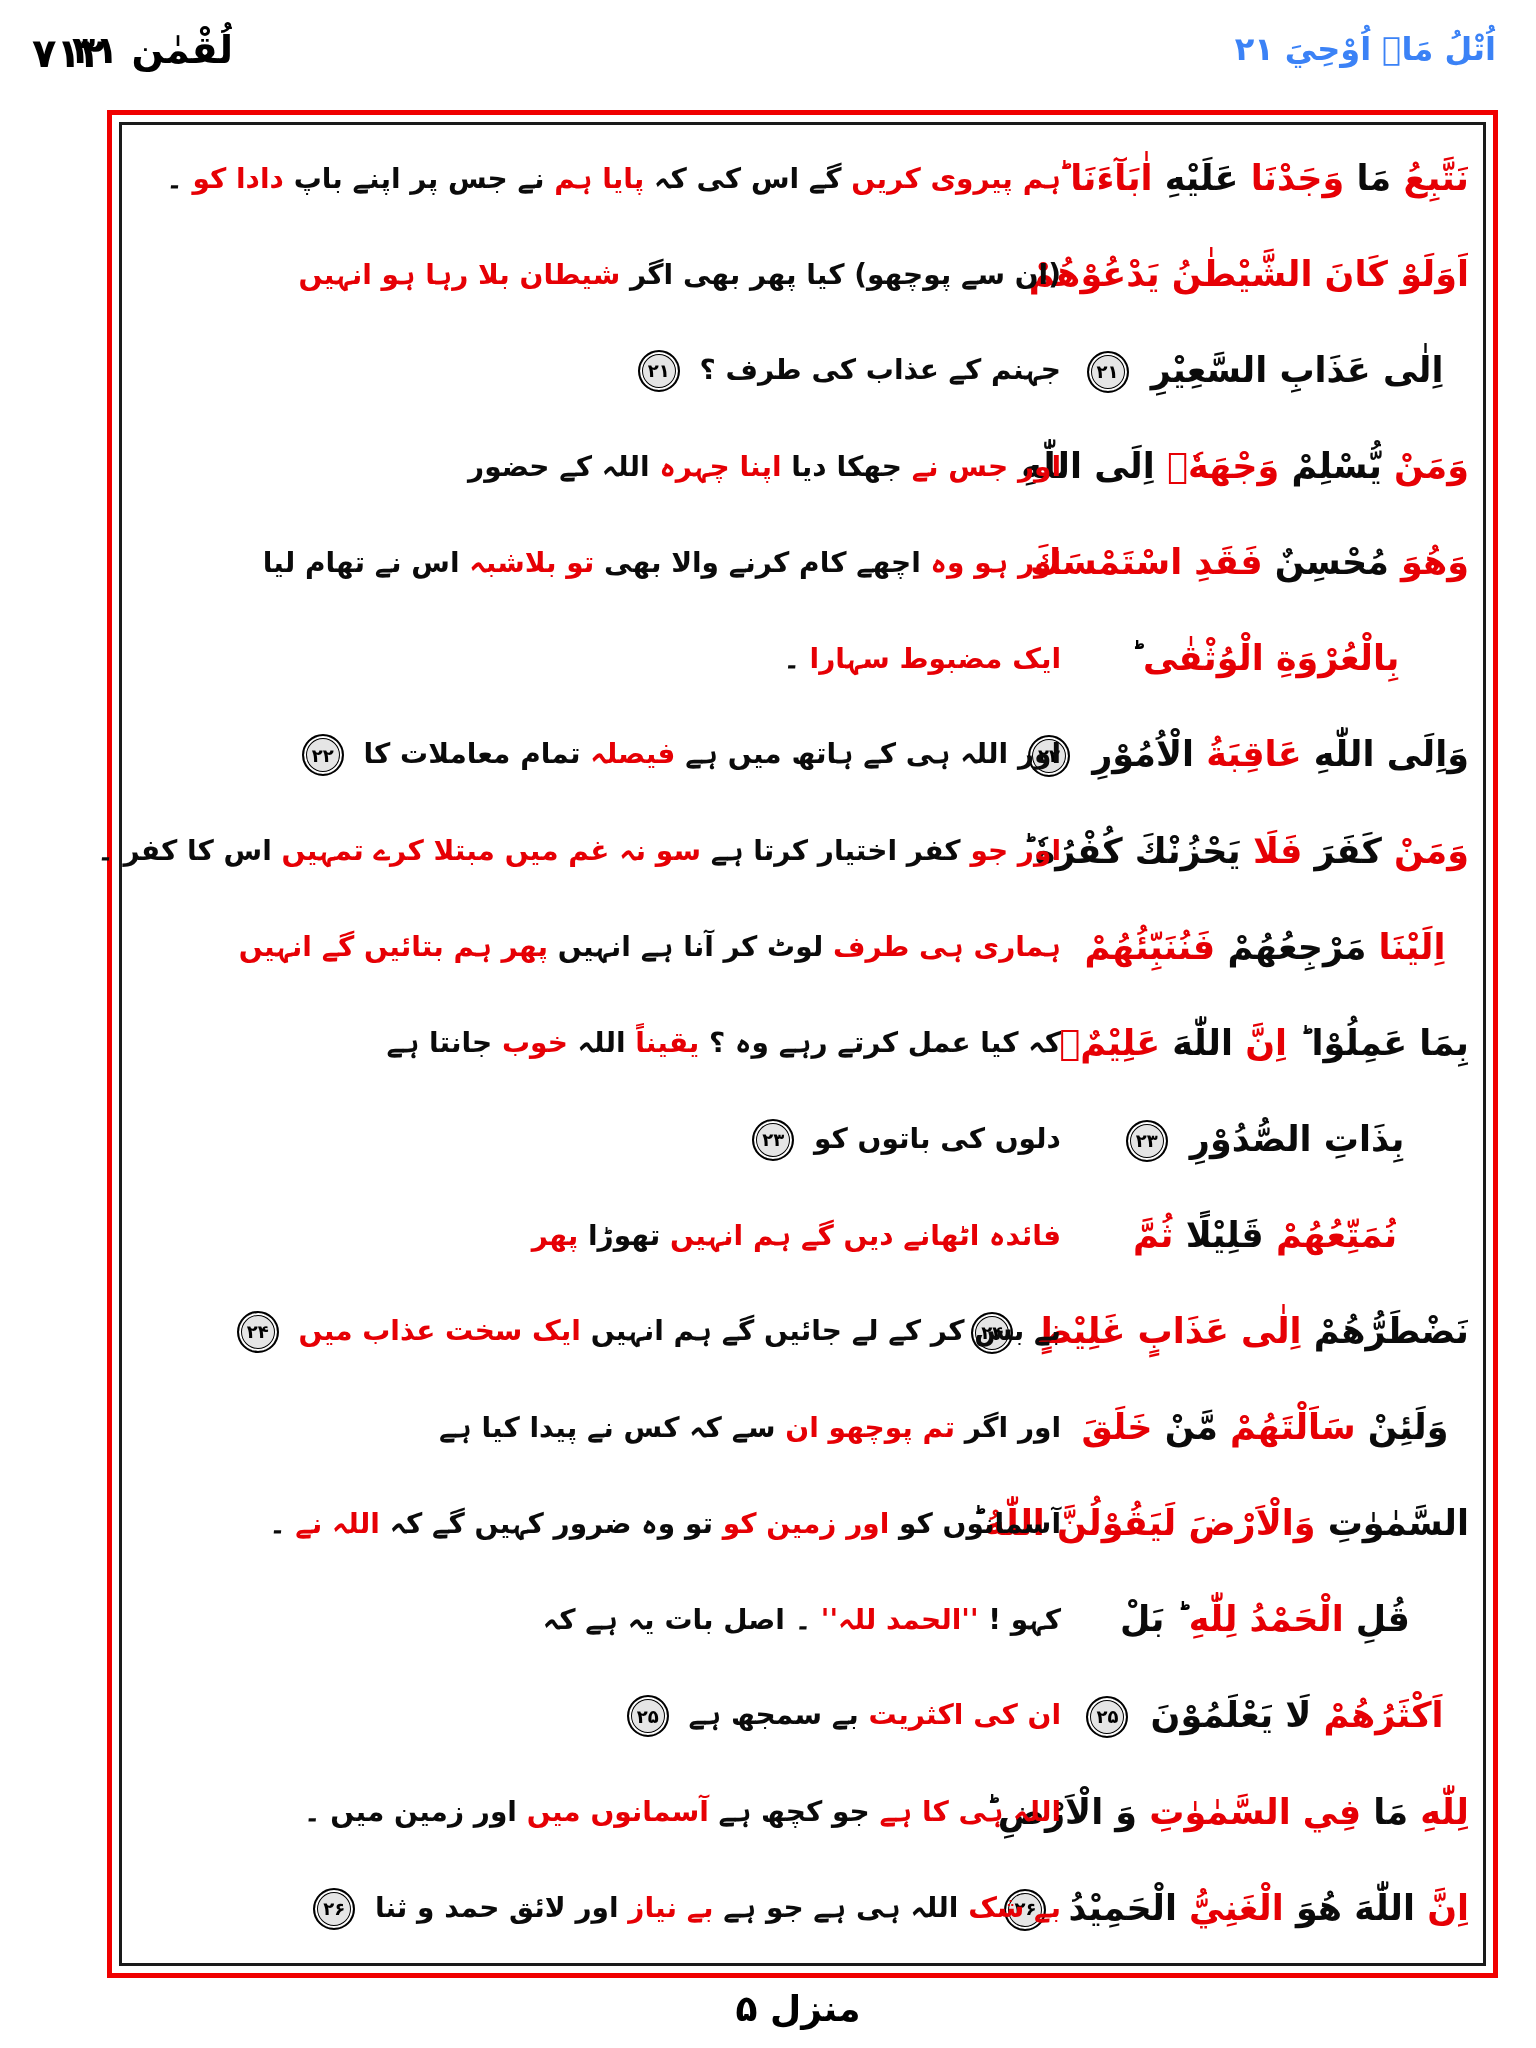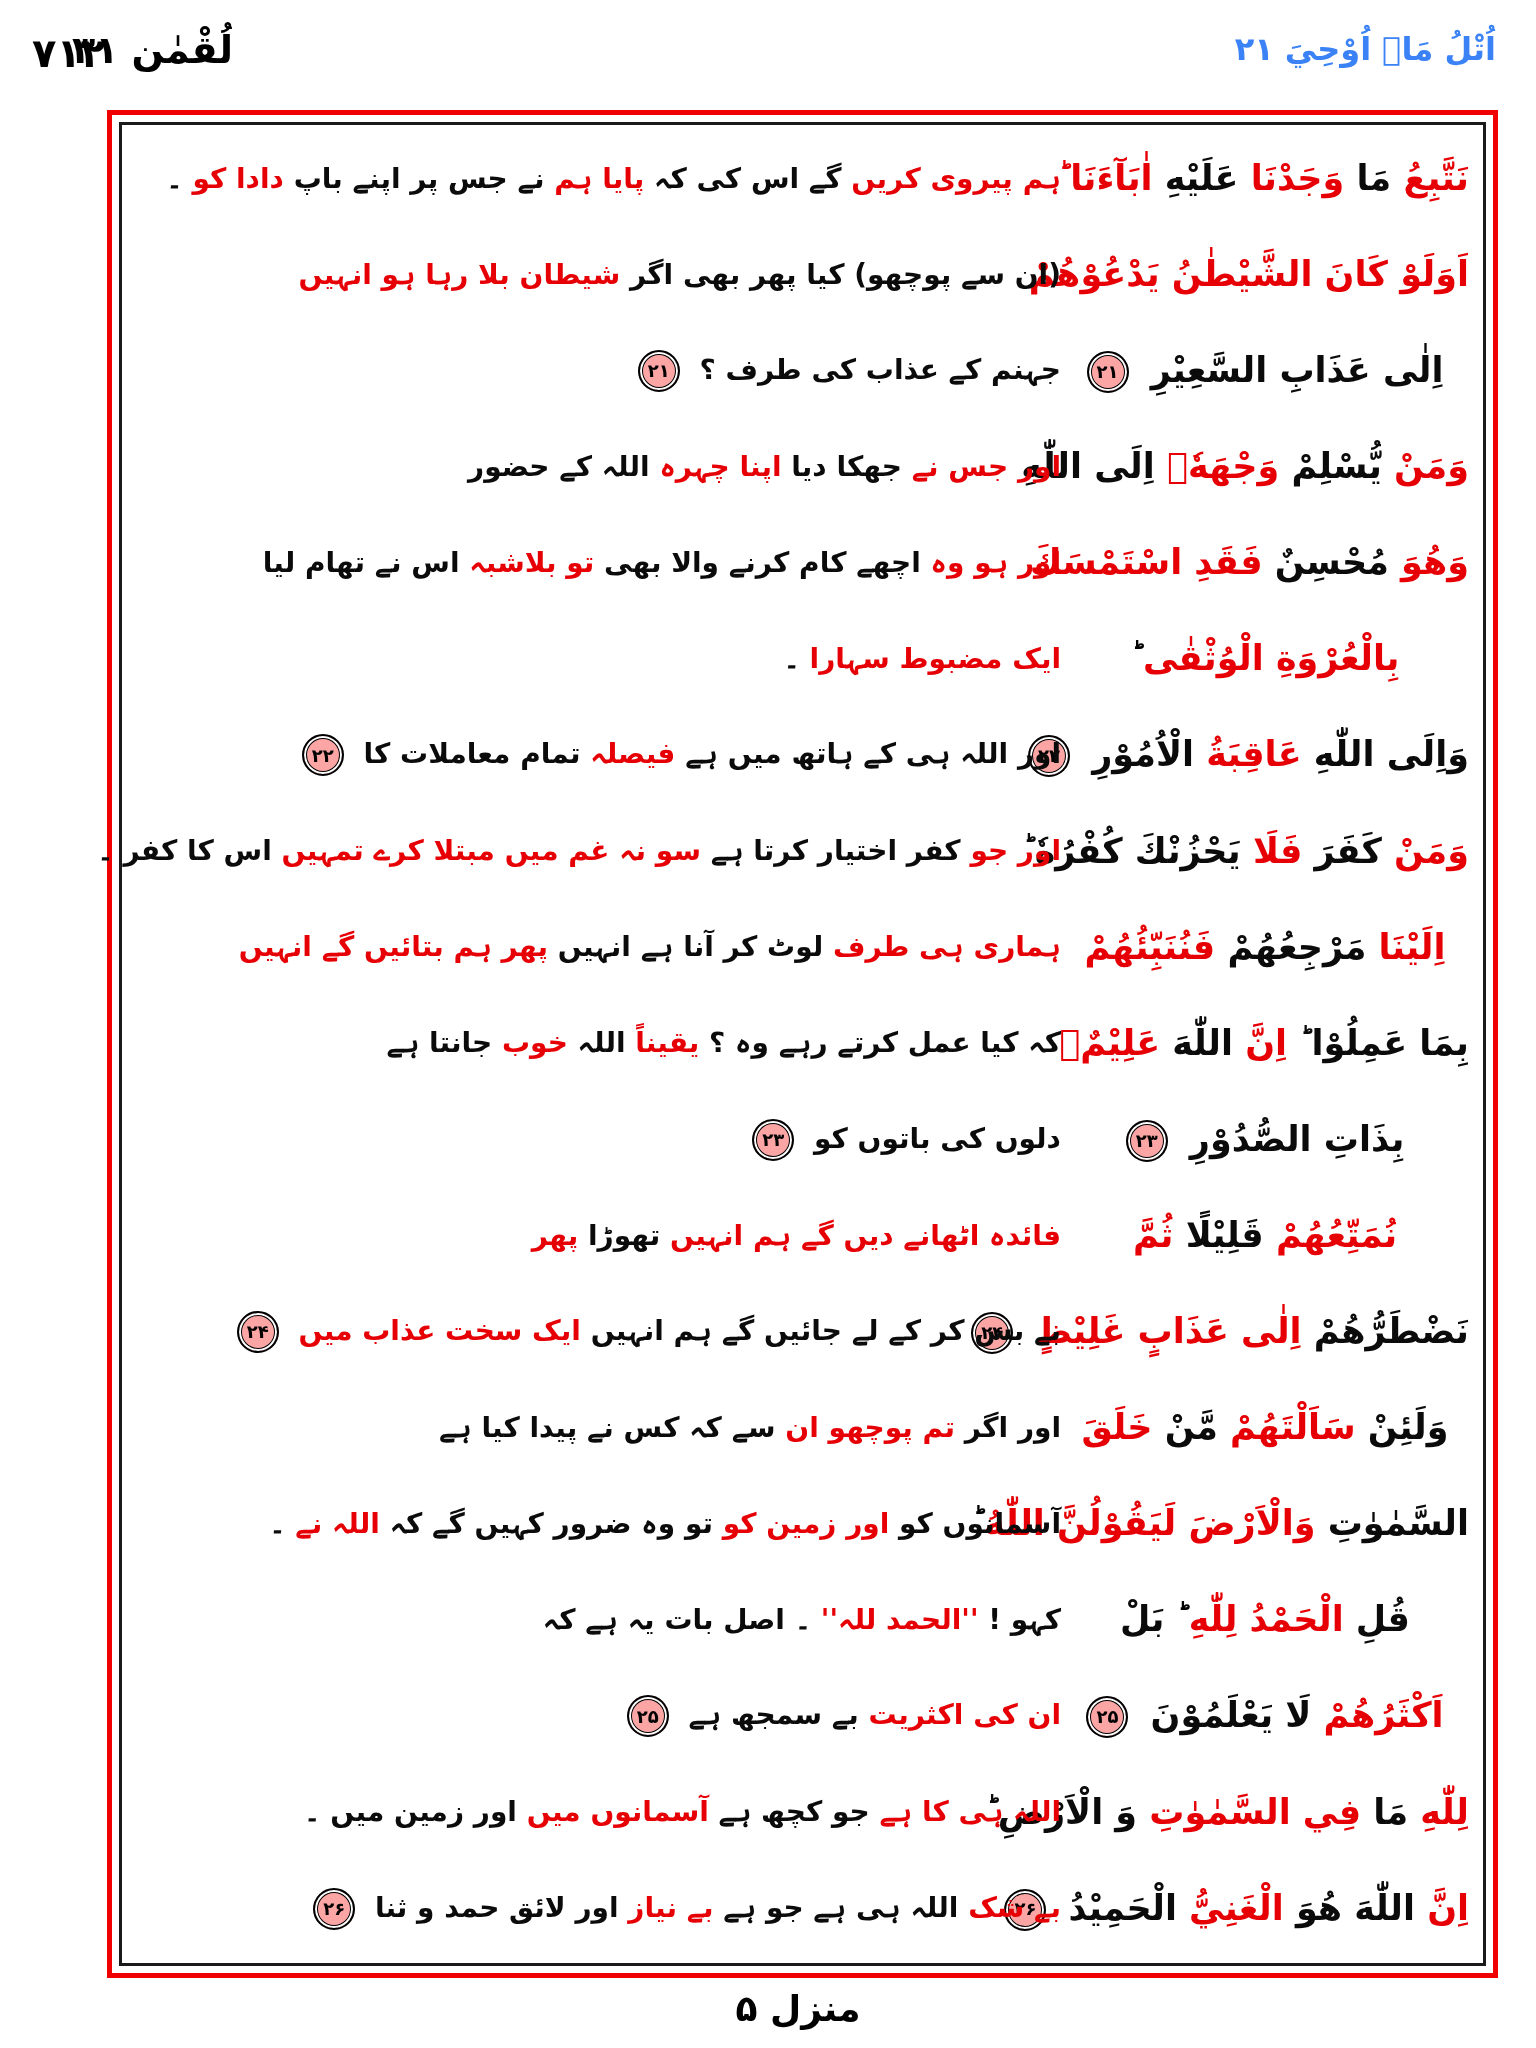--- a/index.html
+++ b/index.html
@@ -61,21 +61,21 @@
   }
   .seg{color:#0b0b0b;}
   .seg.red{color:#e60005;}
   .ayah-num{
     display:inline-flex;align-items:center;justify-content:center;
     width:38px;height:38px;
     border:2.5px solid #000;border-radius:50%;
     box-shadow:inset 0 0 0 2px #fff, inset 0 0 0 3px #000;
     font-size:18px;font-weight:bold;color:#000;
     vertical-align:middle;margin-right:10px;
-    background:#fca5a5;
+    background:#e5e5e5;
   }
   
   .footer{
     position:absolute;left:0;right:0;top:1988px;text-align:center;
     font-size:36px;font-weight:bold;color:#000;direction:rtl;padding-left:28px;
   }
 </style>
 </head>
 <body>
 

